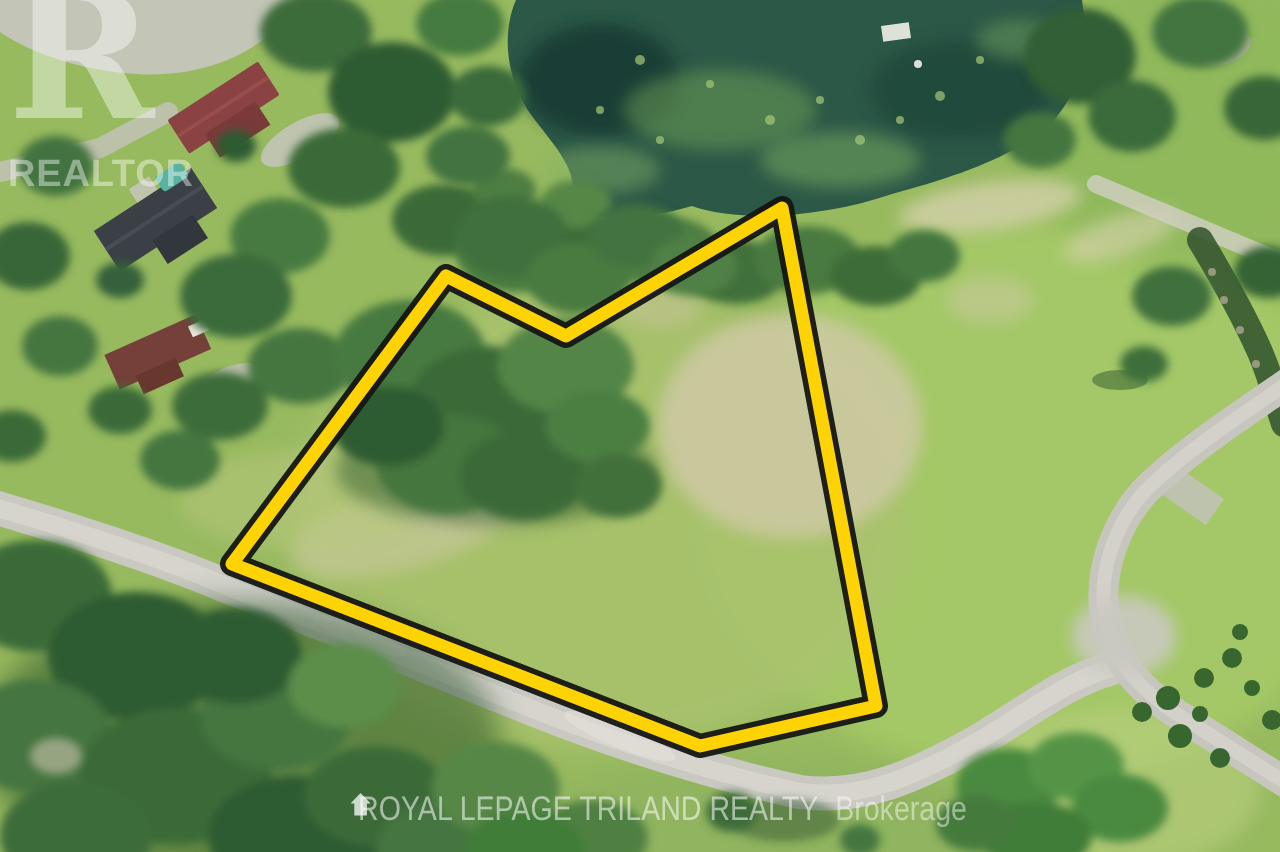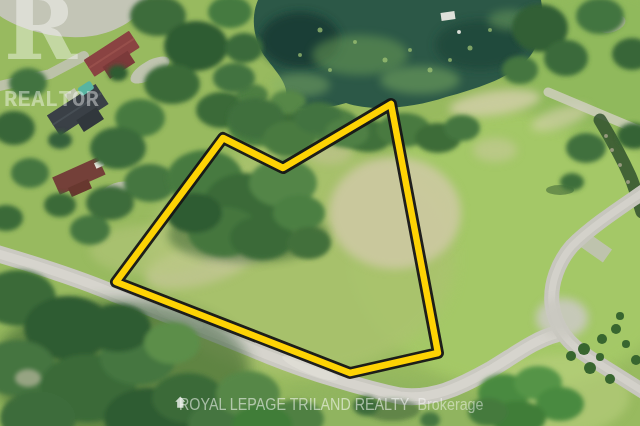--- a/index.html
+++ b/index.html
@@ -2,22 +2,22 @@
 <html><head>
 <meta charset="utf-8">
 <style>
   html,body{margin:0;padding:0;background:#222;}
   .stage{position:relative;width:640px;height:426px;overflow:hidden;background:#98ba5f;
          font-family:"Liberation Sans",sans-serif;}
   .stage svg{position:absolute;left:0;top:0;display:block;}
   
   .wm-realtor{position:absolute;left:4px;top:0;color:#ffffff;opacity:.42;pointer-events:none;}
   .wm-r{font-family:"DejaVu Serif",serif;font-weight:bold;font-size:88px;line-height:1;margin-top:-16px;}
-  .wm-word{font-family:Liberation Mono, monospace;font-weight:bold;font-size:22px;
-           letter-spacing:.4px;margin-top:16px;}
+  .wm-word{font-family:Liberation Sans, sans-serif;font-weight:bold;font-size:19px;
+           letter-spacing:.4px;margin-top:5px;}
   
   .wm-brokerage{position:absolute;left:174px;top:395px;display:flex;align-items:center;gap:6px;
                 color:rgba(255,255,255,.55);font-size:17px;white-space:nowrap;
                 transform:scaleX(.84);transform-origin:left center;}
   .wm-brokerage .suffix{opacity:.85;margin-left:4px;}
   .wm-house{display:inline-flex;opacity:.75;}
 </style>
 </head>
 <body>
 

